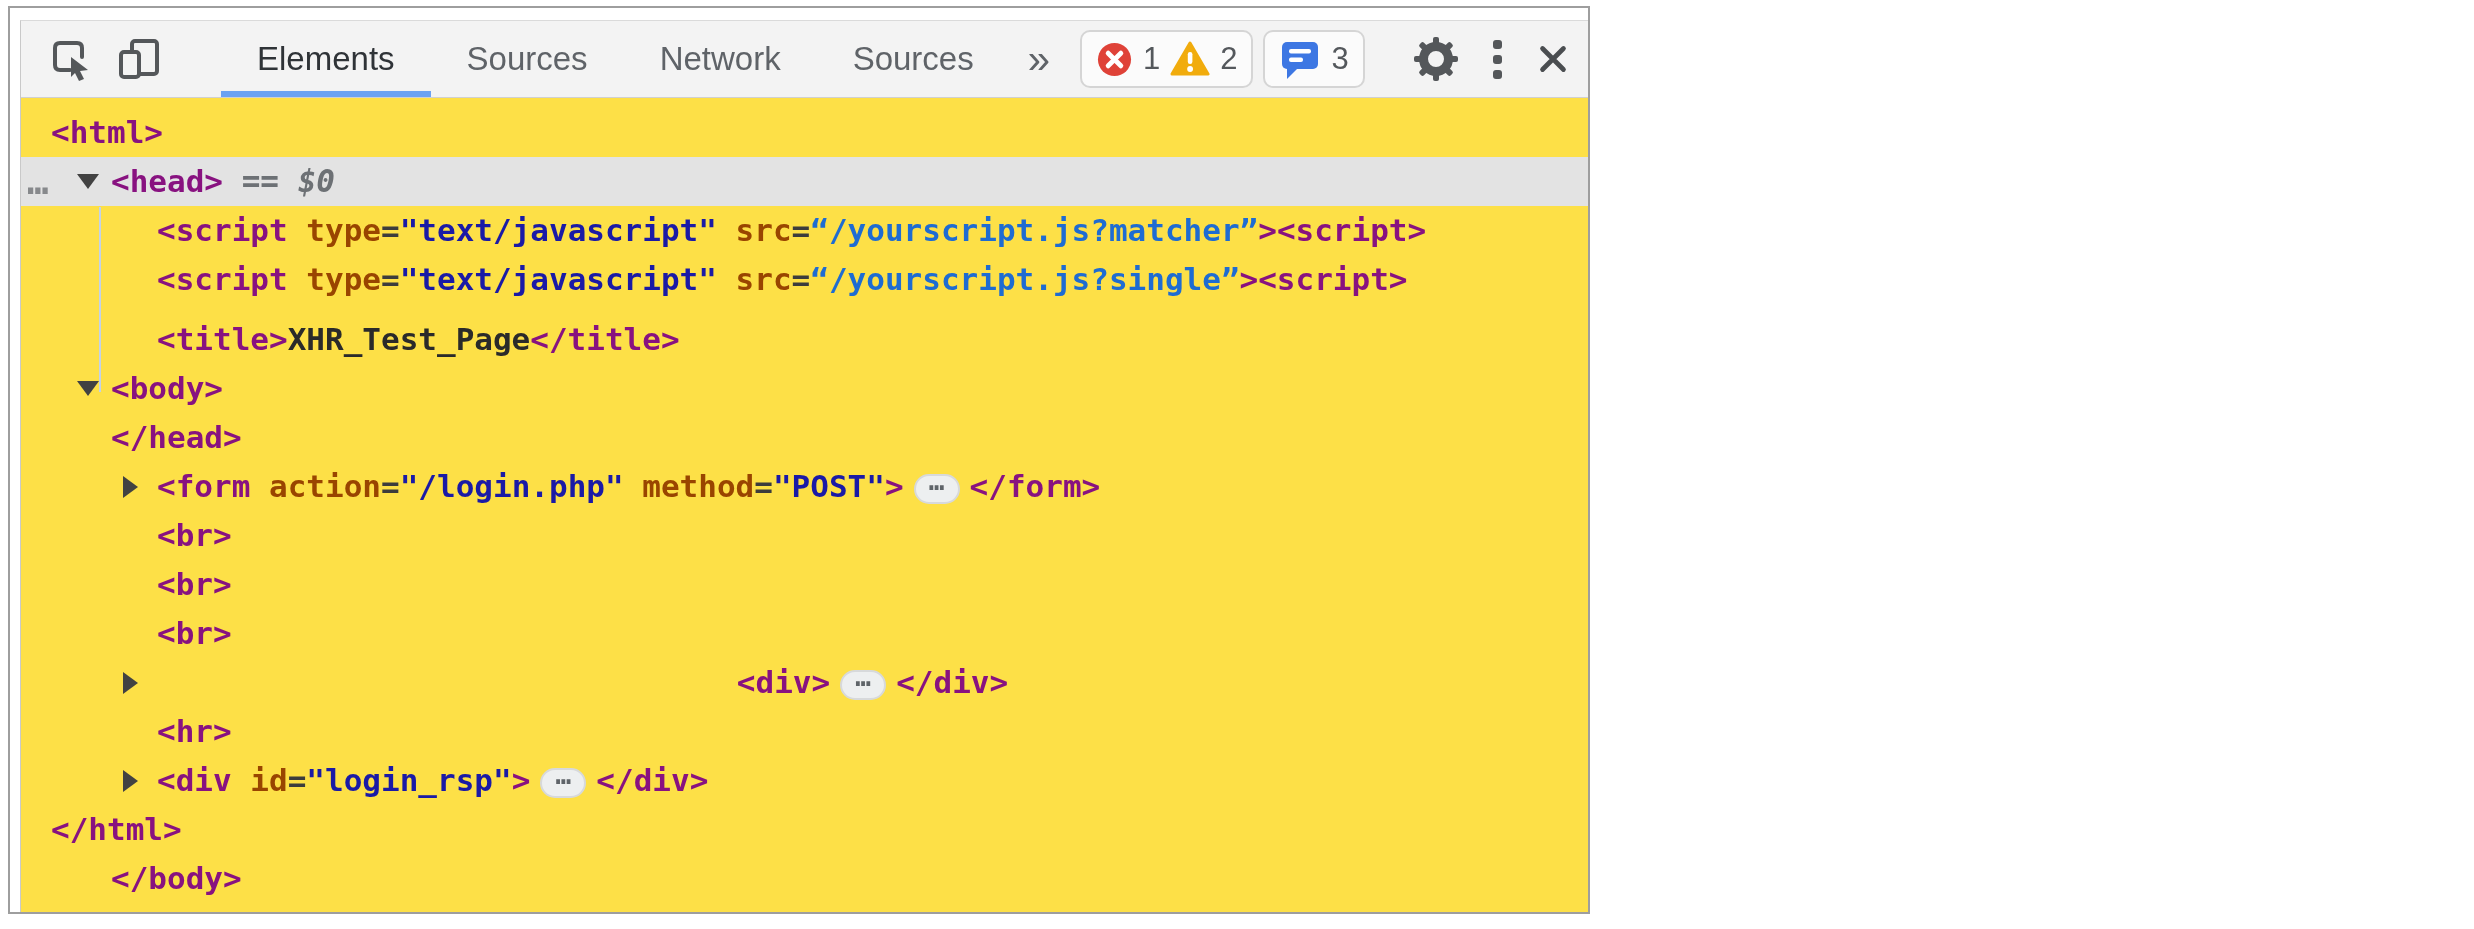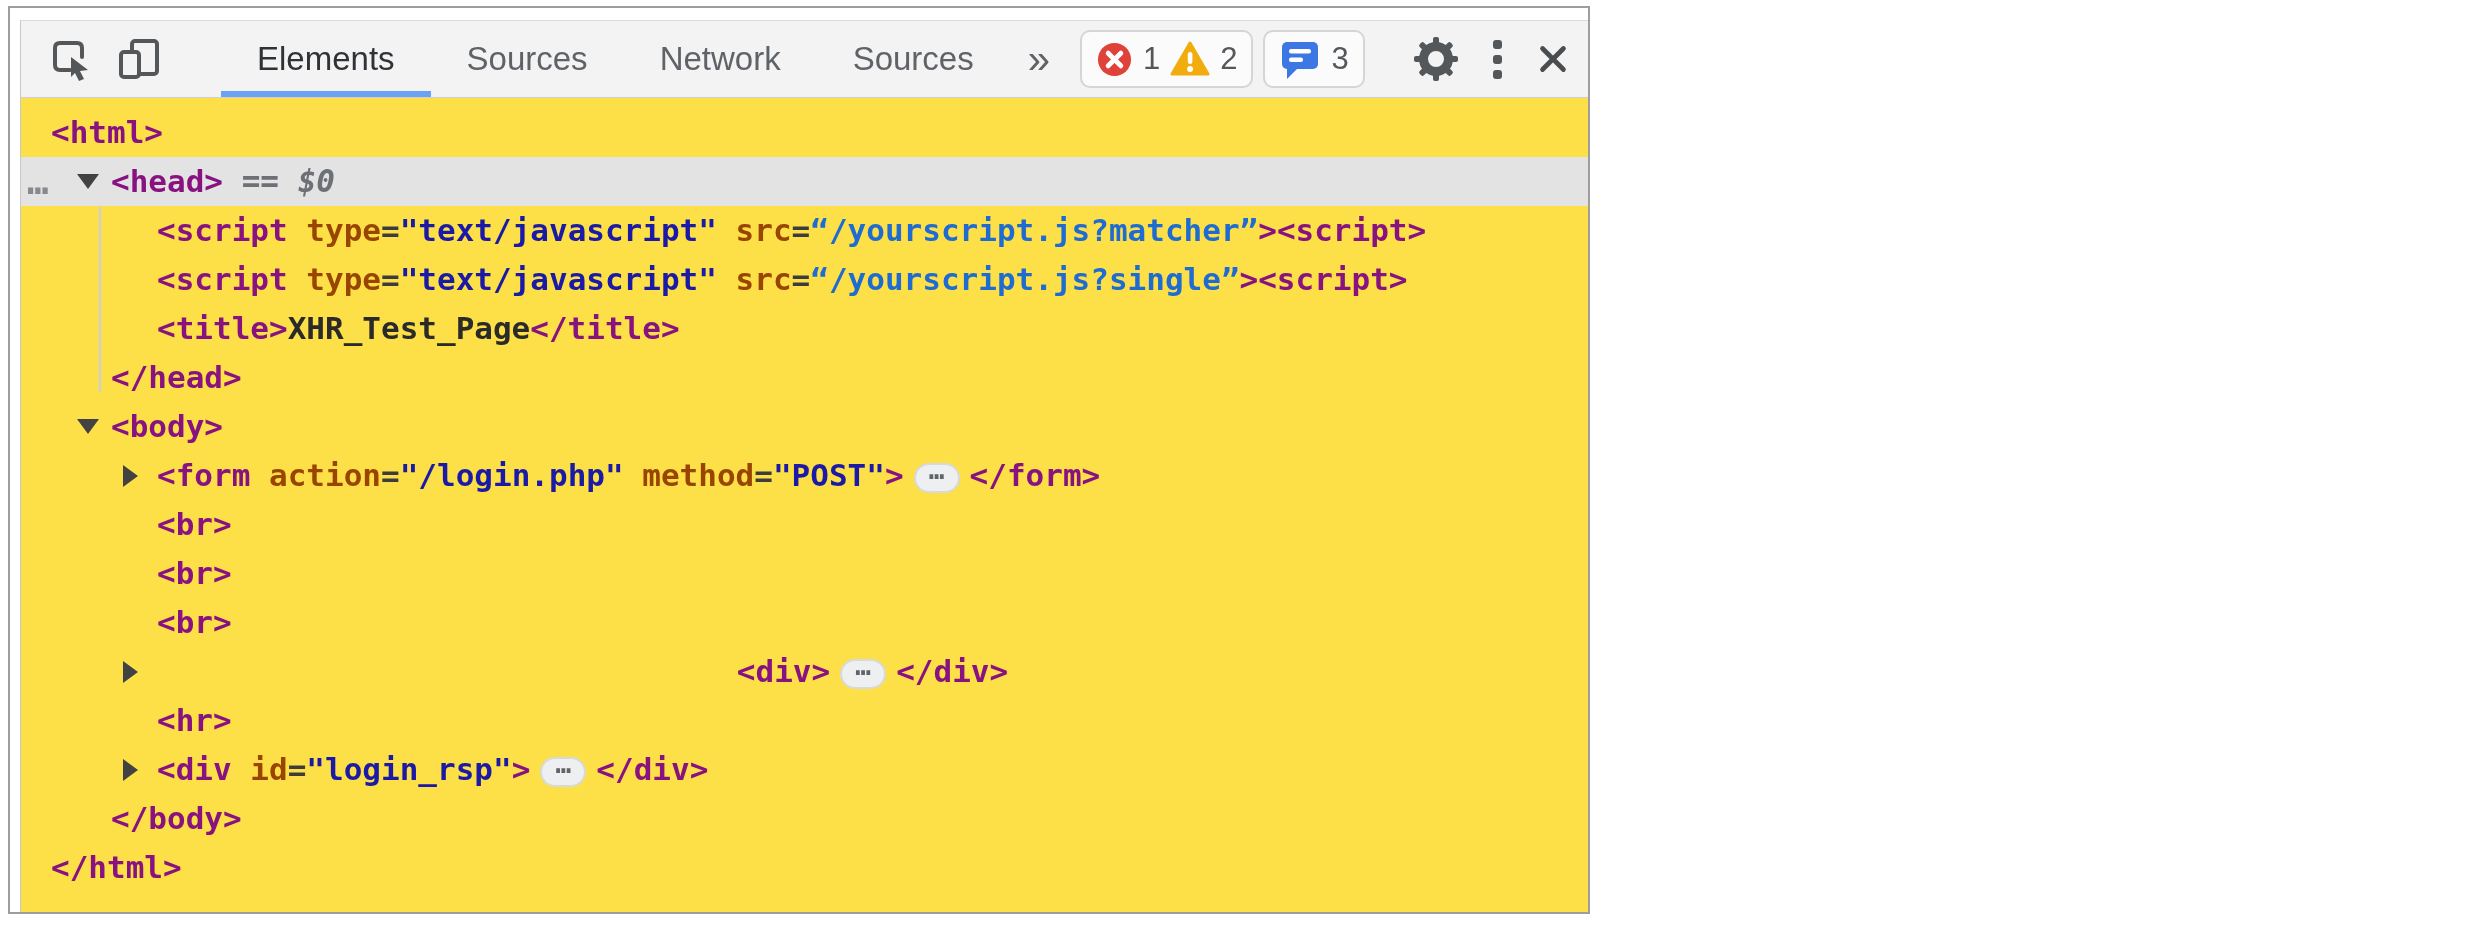--- a/index.html
+++ b/index.html
@@ -145,28 +145,28 @@
         </svg>
       </span>
     </div>
 
     <div class="tree">
       <div class="indent-guide"></div>
     <div class="row" style="padding-left: 30px;"><span class="sg-tag">&lt;html&gt;</span></div>
         <div class="row selected" style="padding-left: 90px;"><span class="gutter">…</span><span class="arrow down" style="left: 56px;"></span><span class="sg-tag">&lt;head&gt;</span><span class="sg-meta"> == $0</span></div>
         <div class="row" style="padding-left: 136px;"><span class="sg-tag">&lt;script</span><span class="sg-plain"> </span><span class="sg-attr">type</span><span class="sg-eq">=</span><span class="sg-val">"text/javascript"</span><span class="sg-plain"> </span><span class="sg-attr">src</span><span class="sg-eq">=</span><span class="sg-link">“/yourscript.js?matcher”</span><span class="sg-tag">&gt;&lt;script&gt;</span></div>
         <div class="row" style="padding-left: 136px;"><span class="sg-tag">&lt;script</span><span class="sg-plain"> </span><span class="sg-attr">type</span><span class="sg-eq">=</span><span class="sg-val">"text/javascript"</span><span class="sg-plain"> </span><span class="sg-attr">src</span><span class="sg-eq">=</span><span class="sg-link">“/yourscript.js?single”</span><span class="sg-tag">&gt;&lt;script&gt;</span></div>
-        <div class="row" style="padding-left: 136px;"><span class="sg-tag">&lt;title&gt;</span><span class="sg-text">XHR_Test_Page</span><span class="sg-tag">&lt;/title&gt;</span></div>
+        <div class="row" style="padding-left: 136px; margin-top: 11px;"><span class="sg-tag">&lt;title&gt;</span><span class="sg-text">XHR_Test_Page</span><span class="sg-tag">&lt;/title&gt;</span></div>
+        <div class="row" style="padding-left: 90px;"><span class="arrow down" style="left: 56px;"></span><span class="sg-tag">&lt;body&gt;</span></div>
         <div class="row" style="padding-left: 90px;"><span class="sg-tag">&lt;/head&gt;</span></div>
-        <div class="row" style="padding-left: 90px;"><span class="arrow down" style="left: 56px;"></span><span class="sg-tag">&lt;body&gt;</span></div>
         <div class="row" style="padding-left: 136px;"><span class="arrow right" style="left: 102px;"></span><span class="sg-tag">&lt;form</span><span class="sg-plain"> </span><span class="sg-attr">action</span><span class="sg-eq">=</span><span class="sg-val">"/login.php"</span><span class="sg-plain"> </span><span class="sg-attr">method</span><span class="sg-eq">=</span><span class="sg-val">"POST"</span><span class="sg-tag">&gt;</span><span class="pill"><span>…</span></span><span class="sg-tag">&lt;/form&gt;</span></div>
         <div class="row" style="padding-left: 136px;"><span class="sg-tag">&lt;br&gt;</span></div>
         <div class="row" style="padding-left: 136px;"><span class="sg-tag">&lt;br&gt;</span></div>
         <div class="row" style="padding-left: 136px;"><span class="sg-tag">&lt;br&gt;</span></div>
         <div class="row" style="padding-left: 136px; text-align: center;"><span class="arrow right" style="left: 102px;"></span><span class="sg-tag">&lt;div&gt;</span><span class="pill"><span>…</span></span><span class="sg-tag">&lt;/div&gt;</span></div>
         <div class="row" style="padding-left: 136px;"><span class="sg-tag">&lt;hr&gt;</span></div>
         <div class="row" style="padding-left: 136px;"><span class="arrow right" style="left: 102px;"></span><span class="sg-tag">&lt;div</span><span class="sg-plain"> </span><span class="sg-attr">id</span><span class="sg-eq">=</span><span class="sg-val">"login_rsp"</span><span class="sg-tag">&gt;</span><span class="pill"><span>…</span></span><span class="sg-tag">&lt;/div&gt;</span></div>
+        <div class="row" style="padding-left: 30px;"><span class="sg-tag">&lt;/html&gt;</span></div>
         <div class="row" style="padding-left: 90px;"><span class="sg-tag">&lt;/body&gt;</span></div>
-        <div class="row" style="padding-left: 30px;"><span class="sg-tag">&lt;/html&gt;</span></div>
       </div>
 
   </div>
 </div>
 
 </body></html>

